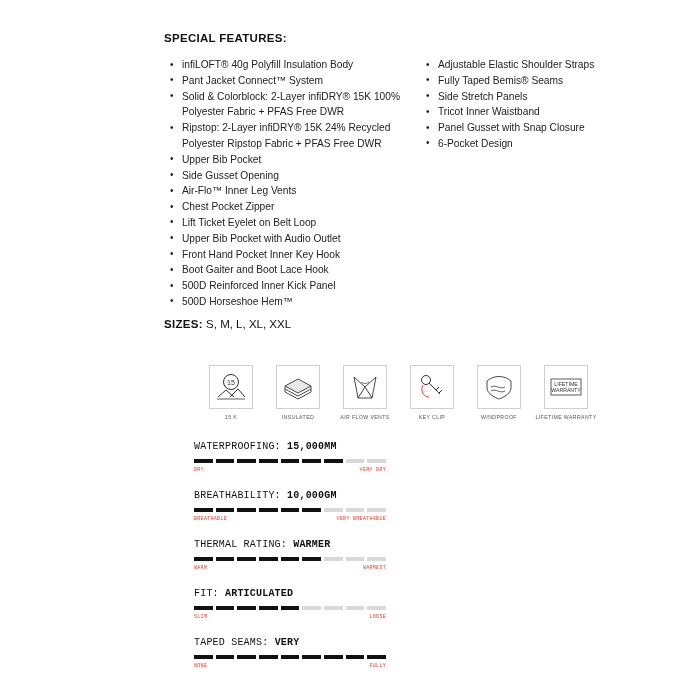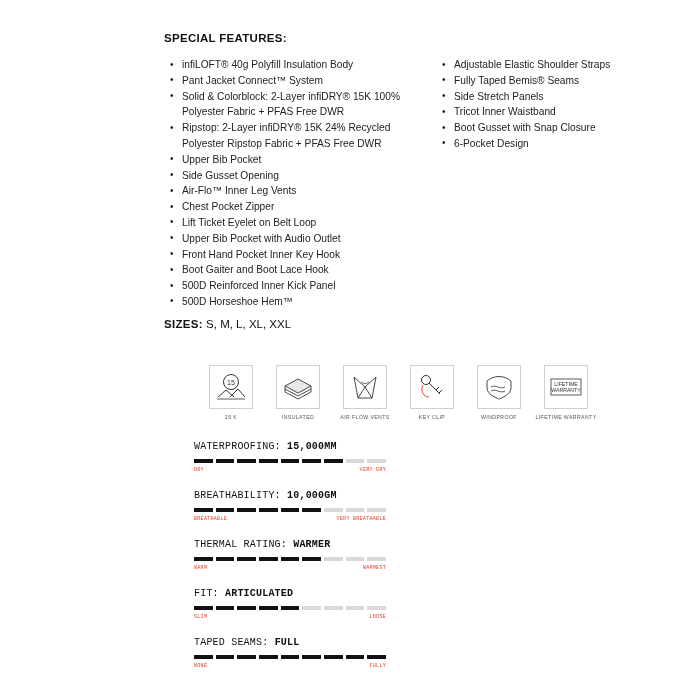--- a/index.html
+++ b/index.html
@@ -38,21 +38,21 @@
     font-size: 10.2px;
     line-height: 15.8px;
     color: #222;
   }
   .feat-col.left {
     left: 124px;
     top: 57px;
     width: 260px;
   }
   .feat-col.right {
-    left: 396px;
+    left: 380px;
     top: 57px;
     width: 250px;
   }
   .feat-col ul {
     list-style: none;
     margin: 0;
     padding: 0;
   }
   .feat-col li {
     position: relative;
@@ -183,21 +183,21 @@
       <li>500D Horseshoe Hem™</li>
     </ul>
   </div>
 
   <div class="feat-col right">
     <ul>
       <li>Adjustable Elastic Shoulder Straps</li>
       <li>Fully Taped Bemis® Seams</li>
       <li>Side Stretch Panels</li>
       <li>Tricot Inner Waistband</li>
-      <li>Boot Gusset with Snap Closure</li>
+      <li>Panel Gusset with Snap Closure</li>
       <li>6-Pocket Design</li>
     </ul>
   </div>
 
   <div class="sizes-row">
     <span class="label">SIZES:</span>
     <span class="value">S, M, L, XL, XXL</span>
   </div>
 
   <div class="icon-strip">
@@ -360,21 +360,21 @@
     </div>
     <div class="meter-ends">
       <span>SLIM</span>
       <span>LOOSE</span>
     </div>
   </div>
 
   <div class="meter" style="top:637px;">
     <div class="meter-title">
       <span>TAPED SEAMS:</span>
-      <span class="mval">FULL</span>
+      <span class="mval">VERY</span>
     </div>
     <div class="meter-bar">
       <span class="seg on"></span>
       <span class="seg on"></span>
       <span class="seg on"></span>
       <span class="seg on"></span>
       <span class="seg on"></span>
       <span class="seg on"></span>
       <span class="seg on"></span>
       <span class="seg on"></span>

